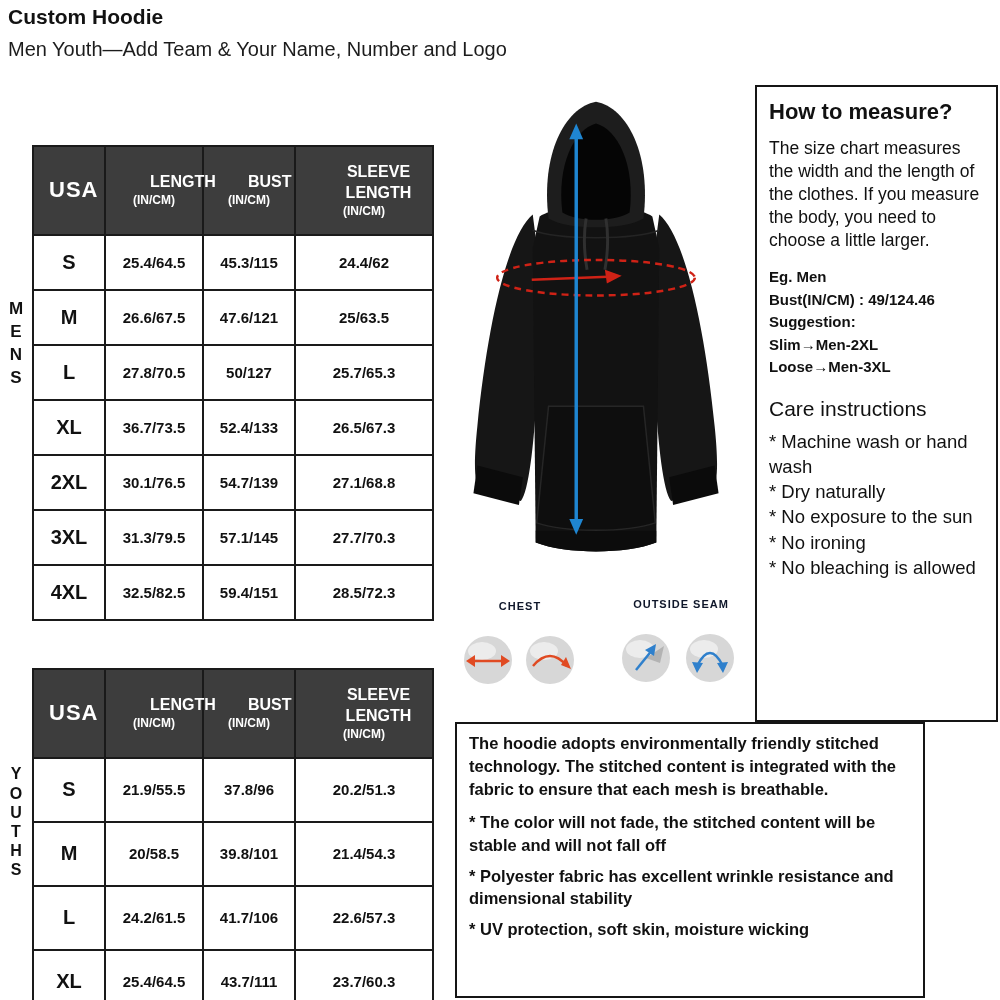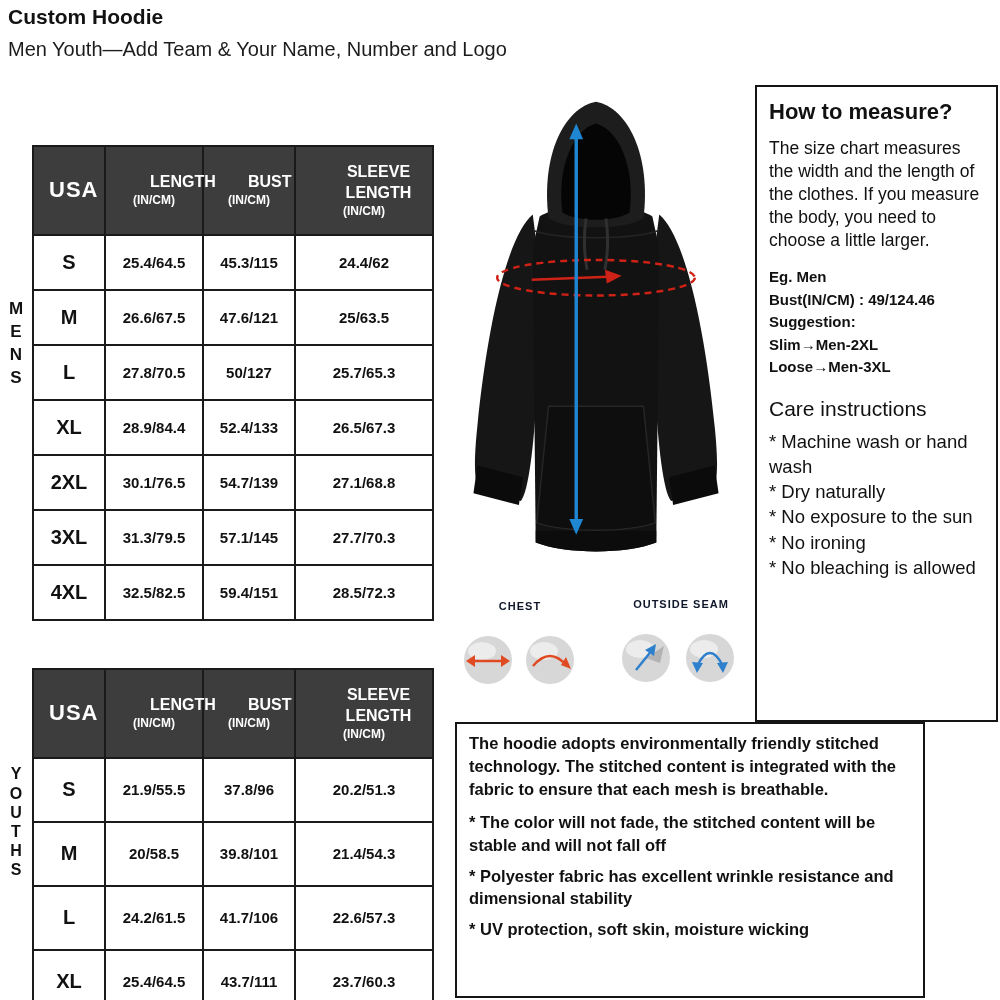--- a/index.html
+++ b/index.html
@@ -100,21 +100,21 @@
         <td class="val">25/63.5</td>
       </tr>
       <tr>
         <td class="size">L</td>
         <td class="val">27.8/70.5</td>
         <td class="val">50/127</td>
         <td class="val">25.7/65.3</td>
       </tr>
       <tr>
         <td class="size">XL</td>
-        <td class="val">28.9/84.4</td>
+        <td class="val">36.7/73.5</td>
         <td class="val">52.4/133</td>
         <td class="val">26.5/67.3</td>
       </tr>
       <tr>
         <td class="size">2XL</td>
         <td class="val">30.1/76.5</td>
         <td class="val">54.7/139</td>
         <td class="val">27.1/68.8</td>
       </tr>
       <tr>

